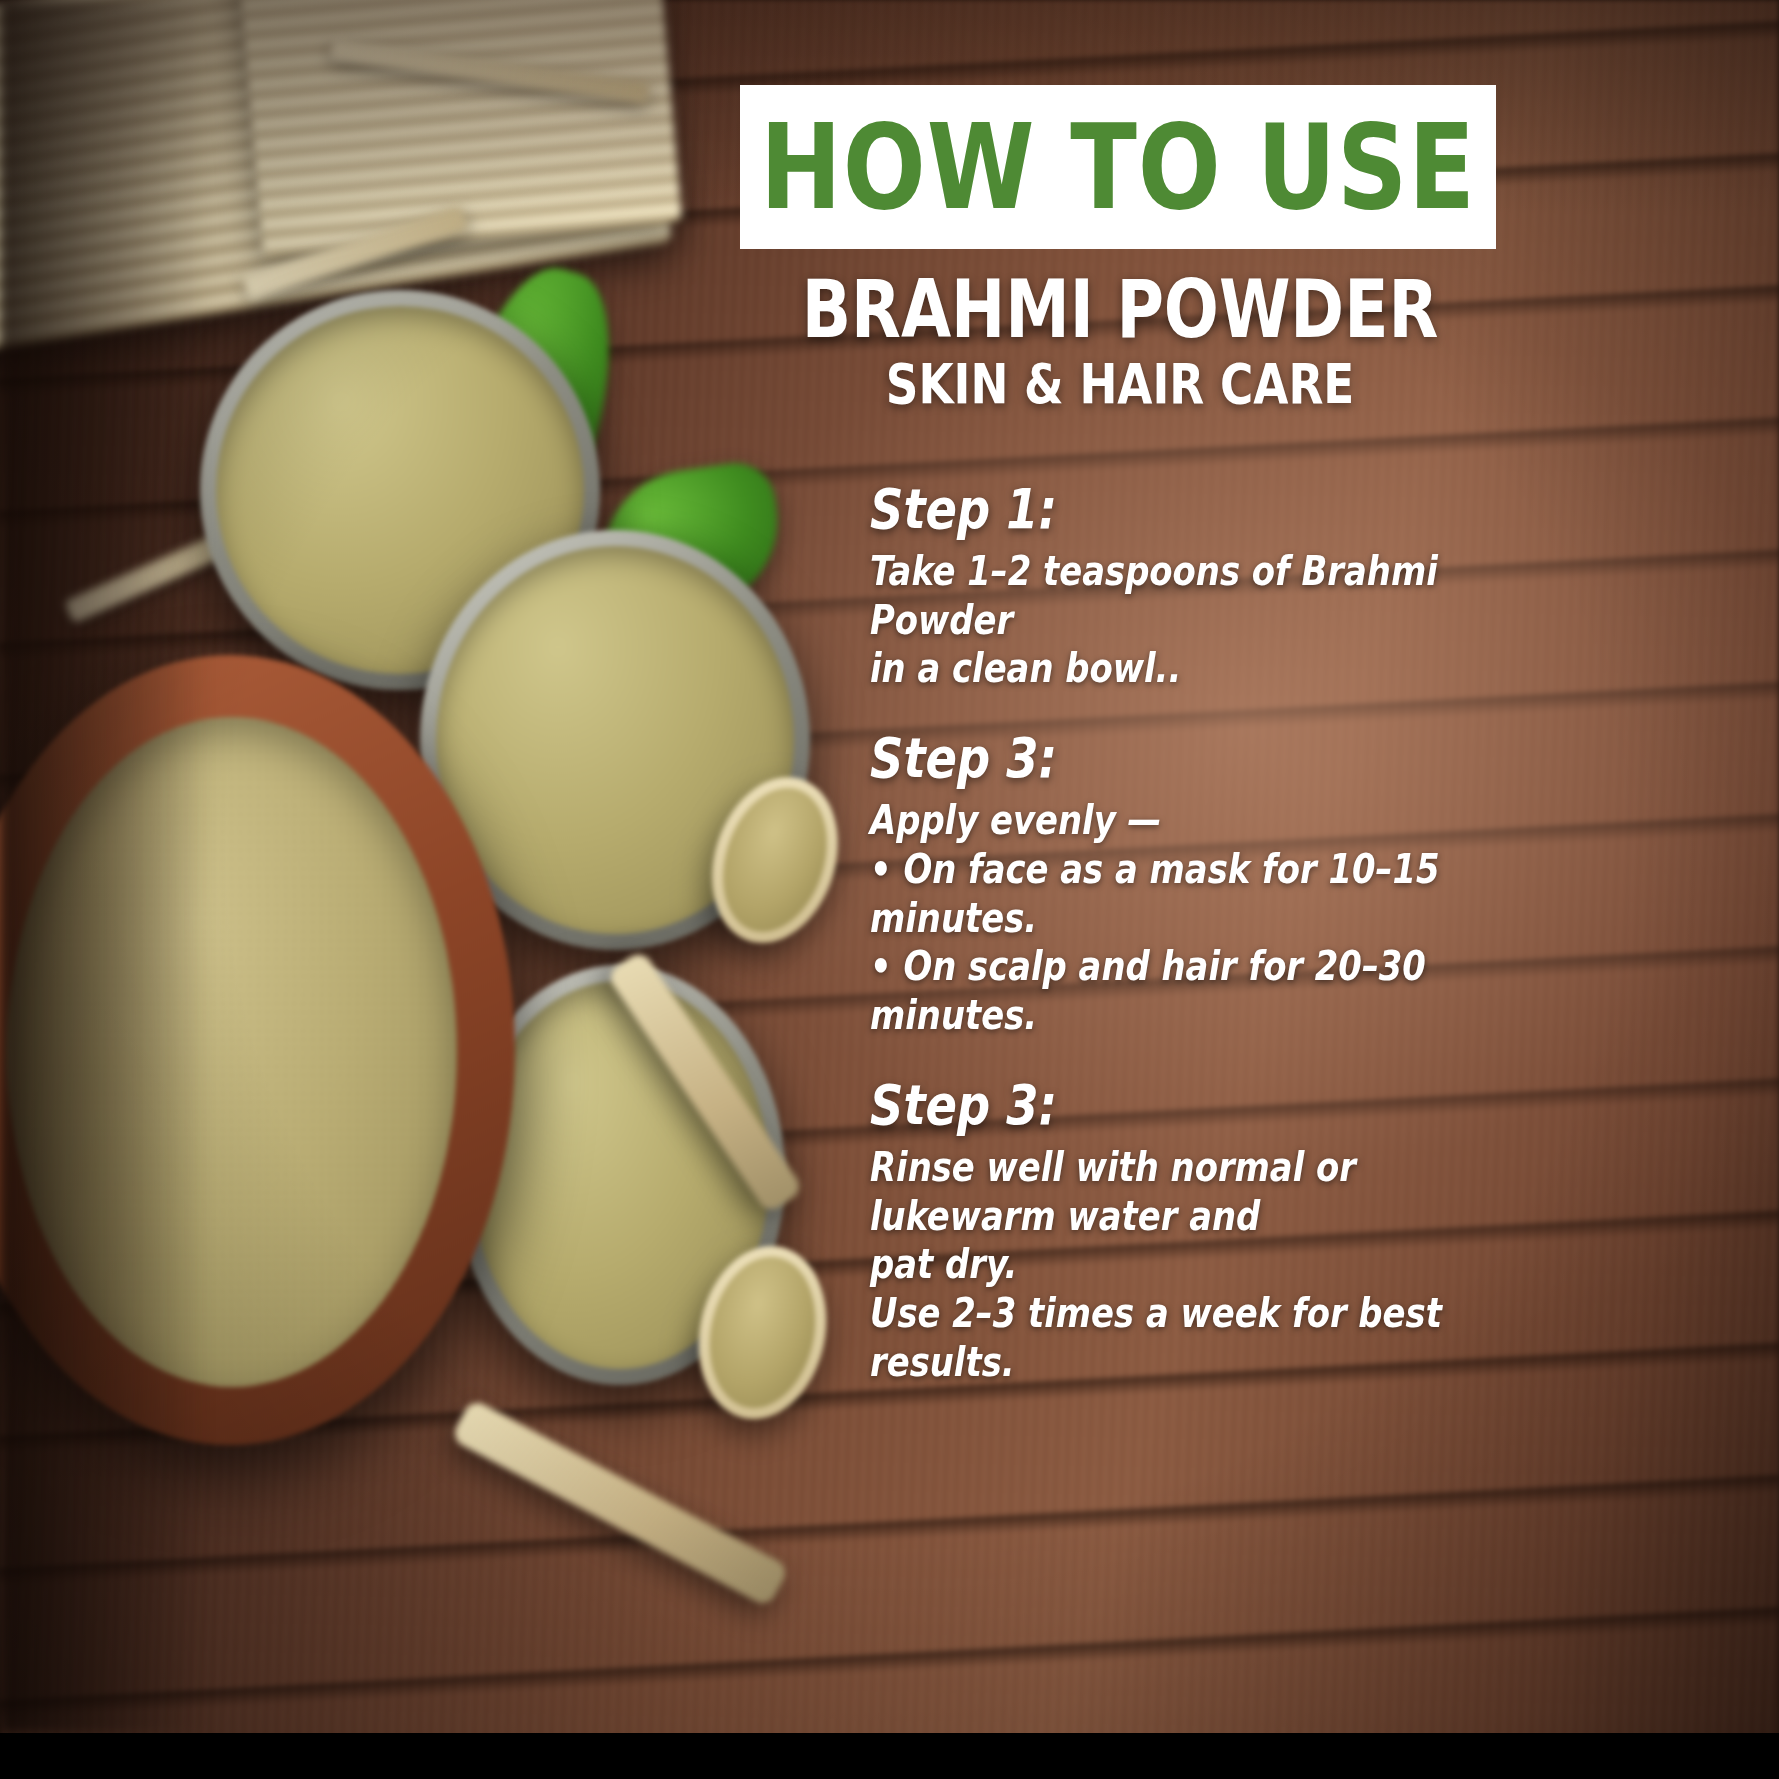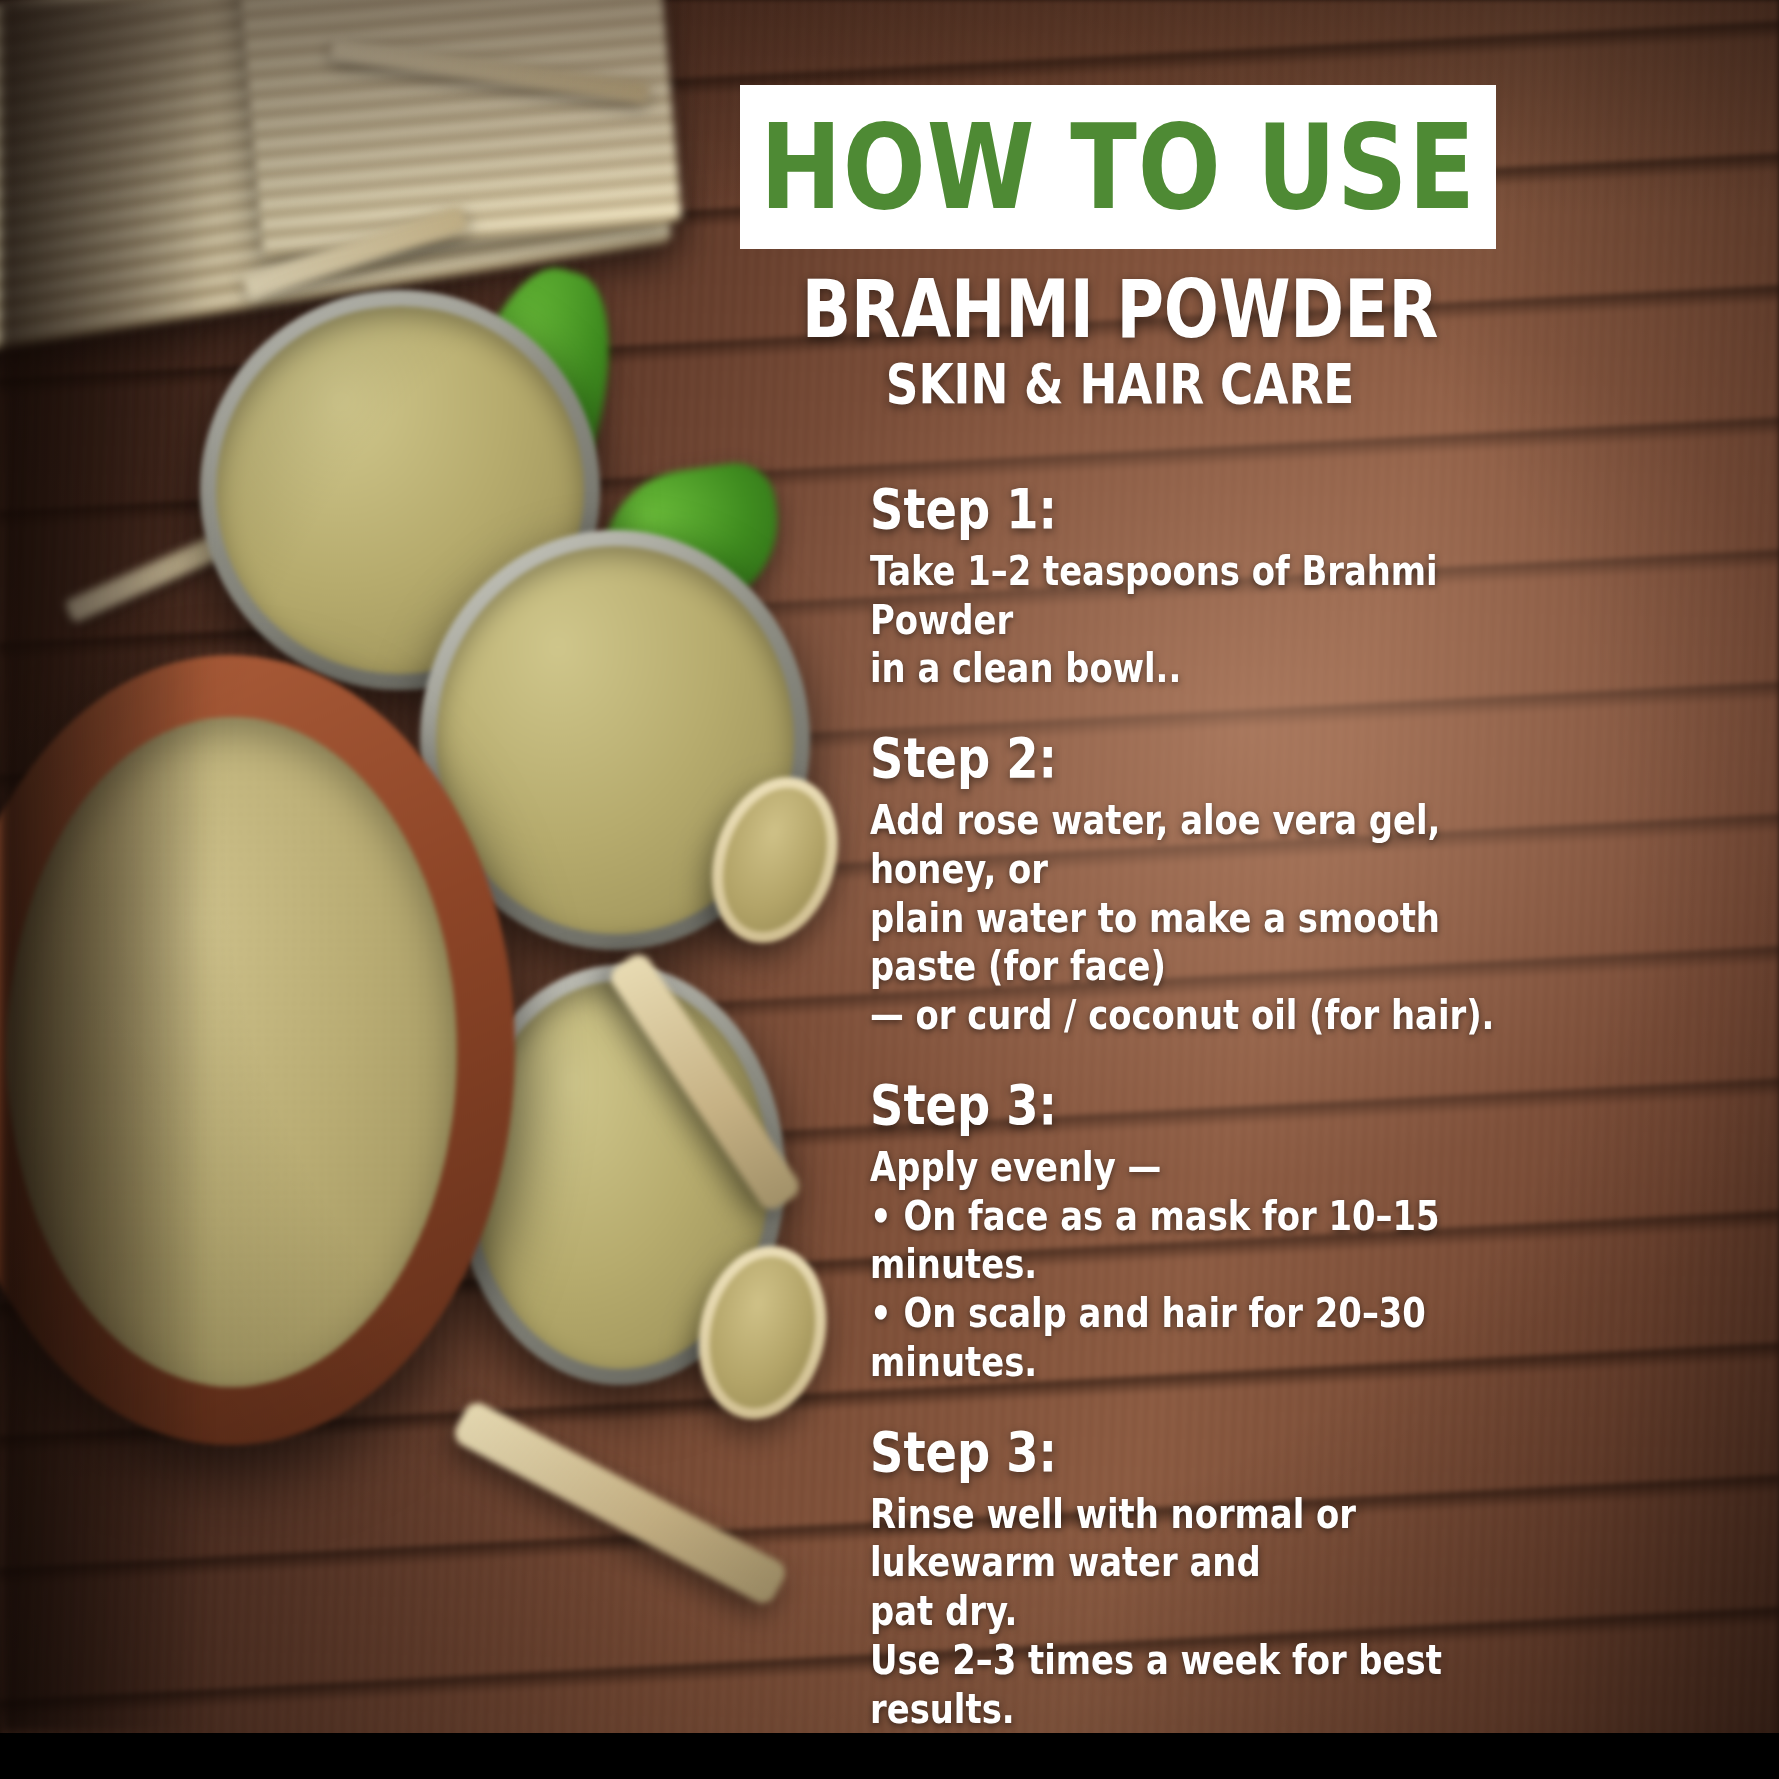--- a/index.html
+++ b/index.html
@@ -177,21 +177,21 @@
     font-family:"Liberation Sans Narrow","DejaVu Sans Condensed","Liberation Sans", sans-serif;
     font-weight:bold;
     font-size:56px;line-height:1;
     color:#ffffff;
     transform:scaleX(0.90);
     text-shadow:0 3px 10px rgba(0,0,0,0.45);
     white-space:nowrap;
   }
 
   .steps{
-    position:absolute;left:870px;top:480px;width:680px;
+    position:absolute;left:870px;top:480px;width:680px;font-style:italic;
   }
   .step{margin-bottom:36px;}
   .step:last-child{margin-bottom:0;}
   .step-head{
     font-family:"Liberation Sans Narrow","DejaVu Sans Condensed","Liberation Sans", sans-serif;
     font-weight:bold;
     font-size:56px;line-height:1.05;
     color:#ffffff;
     transform:scaleX(0.92);transform-origin:left center;
     text-shadow:0 3px 9px rgba(0,0,0,0.50);
@@ -259,26 +259,20 @@
   <div class="subtitle">BRAHMI POWDER</div>
   <div class="subtitle2">SKIN &amp; HAIR CARE</div>
 
   <div class="steps">
     <div class="step">
       <div class="step-head">Step 1:</div>
       <div class="step-body">Take 1–2 teaspoons of Brahmi Powder
 in a clean bowl..</div>
     </div>
     <div class="step">
-      <div class="step-head">Step 2:</div>
-      <div class="step-body">Add rose water, aloe vera gel, honey, or
-plain water to make a smooth paste (for face)
-— or curd / coconut oil (for hair).</div>
-    </div>
-    <div class="step">
       <div class="step-head">Step 3:</div>
       <div class="step-body">Apply evenly —
 • On face as a mask for 10–15 minutes.
 • On scalp and hair for 20–30 minutes.</div>
     </div>
     <div class="step">
       <div class="step-head">Step 3:</div>
       <div class="step-body">Rinse well with normal or lukewarm water and
 pat dry.
 Use 2–3 times a week for best results.</div>

